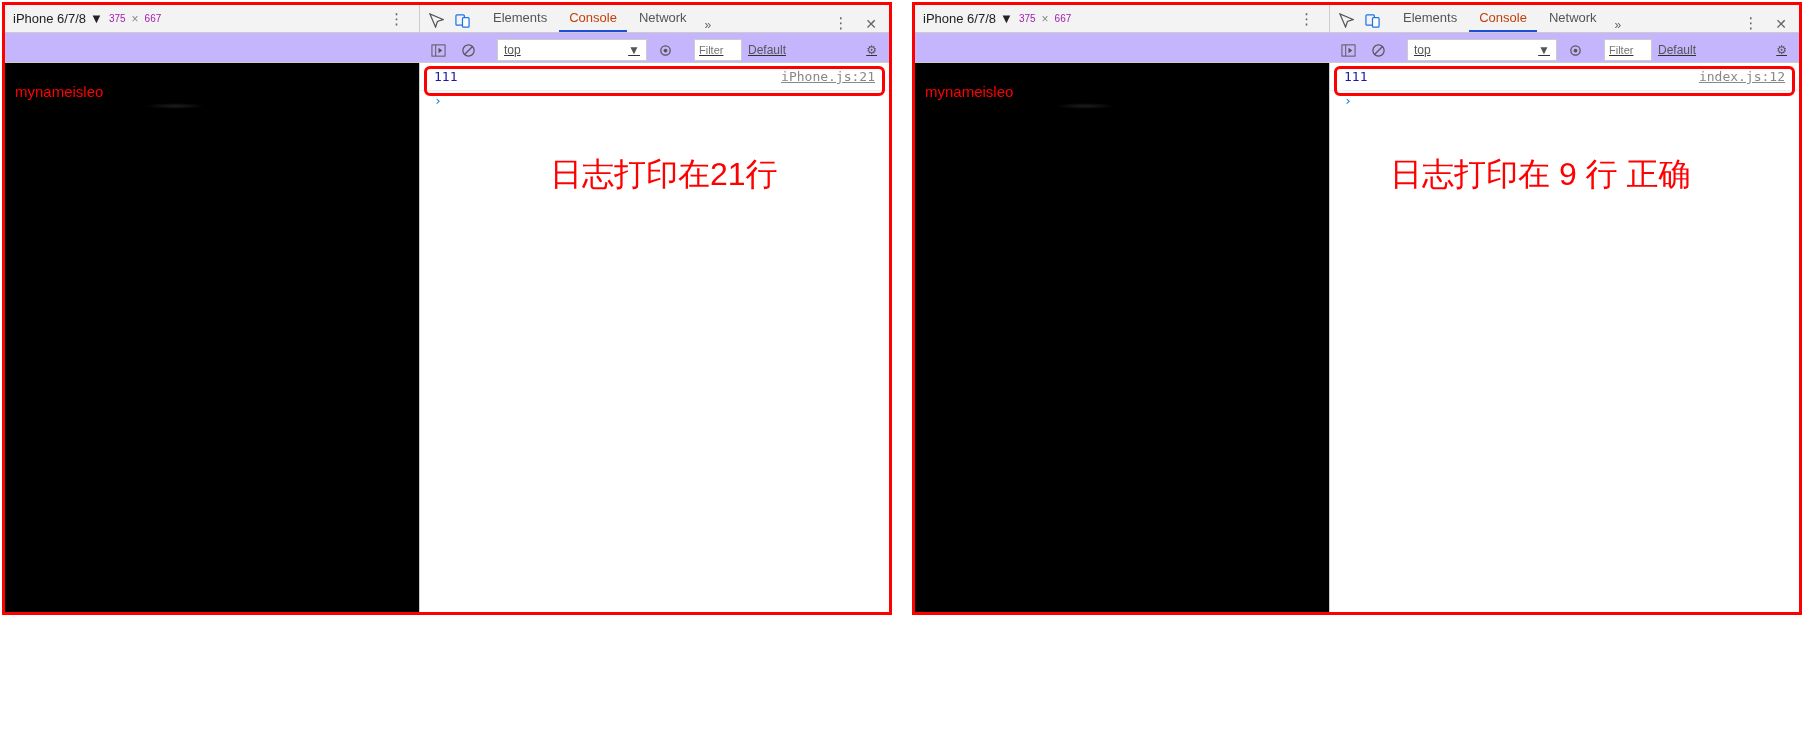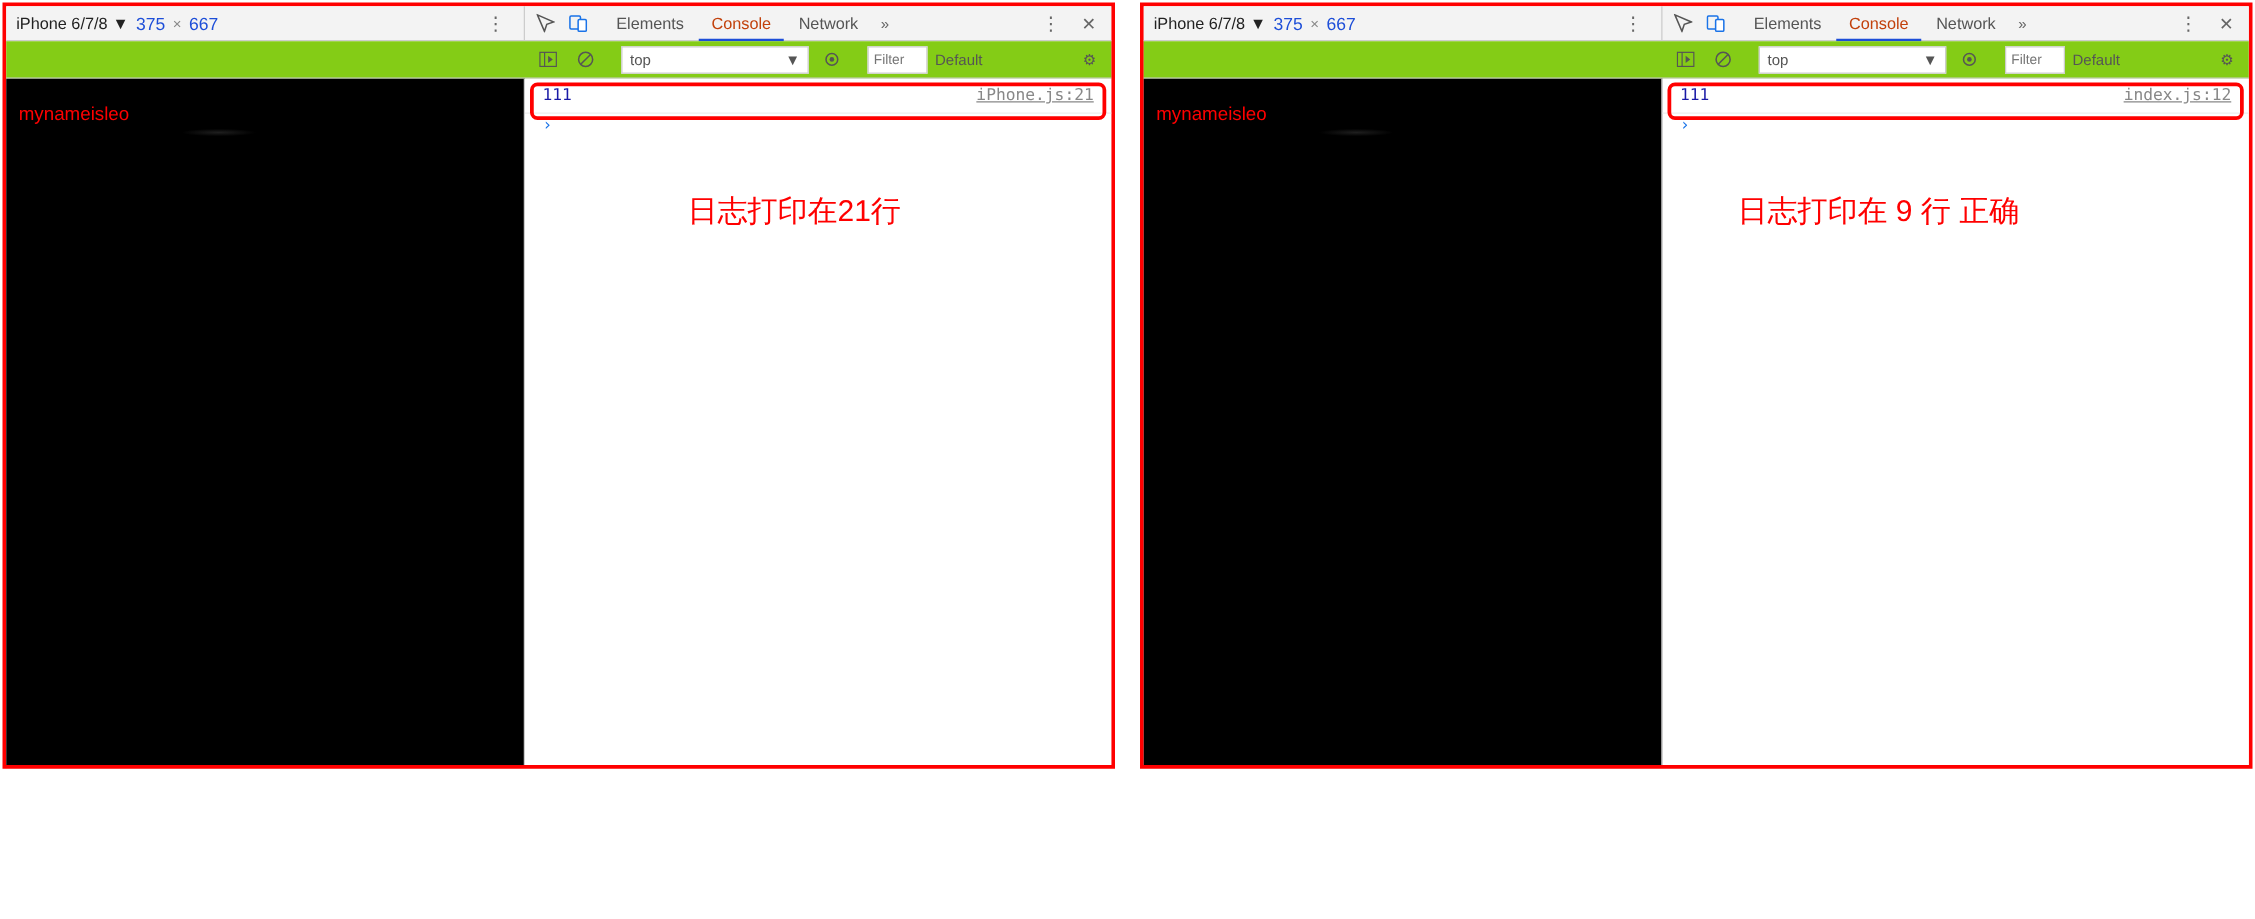--- a/index.html
+++ b/index.html
@@ -39,30 +39,30 @@
     border-right: 1px solid #ccc;
   }
   .device-name {
     color: #222;
     font-size: 13px;
     display: flex;
     align-items: center;
     gap: 4px;
   }
   .dim {
-    color: #1d4ed8;
-    font-size: 14px;
+    color: #a21caf;
+    font-size: 10px;
   }
   .times { color: #888; font-size: 12px; }
   .spacer { flex: 1; }
   .dots { color: #666; padding: 0 6px; font-size: 15px; letter-spacing: 1px; }
   .devtools-tabs {
     flex: 1;
     display: flex;
-    align-items: center;
+    align-items: flex-end;
     padding: 0 4px;
     gap: 2px;
   }
   .icon-btn {
     width: 24px;
     height: 24px;
     display: flex;
     align-items: center;
     justify-content: center;
     color: #555;
@@ -81,23 +81,24 @@
     color: #c2410c;
     border-bottom: 2px solid #1d4ed8;
   }
   .overflow { color: #666; padding: 0 6px; }
   .close-x { padding: 0 8px; color: #666; cursor:pointer; font-size:14px;}
   .divider-v { width:1px; background:#ccc; margin:4px 2px; }
   
   .toolbar-row2 {
     display: flex;
     height: 30px;
-    background: #84cc16;
+    background: #c4b5fd;
     border-bottom: 1px solid #ccc;
-    align-items: center;
+    align-items: flex-end;
+    text-decoration: underline;
   }
   .ruler-left {
     width: 415px;
     border-right: 1px solid #ccc;
     background: #eee;
     display:flex;
     align-items:flex-end;
   }
   .console-toolbar {
     flex: 1;
@@ -183,21 +184,21 @@
   }
   .log-cursor {
     padding: 2px 14px;
     font-family: Consolas, monospace;
     color: #1a73e8;
     font-size: 13px;
   }
   .annotation-1 {
     position: absolute;
     color: red;
-    font-size: 24px;
+    font-size: 32px;
     font-family: "Microsoft YaHei","SimSun",sans-serif;
     text-align: right;
   }
   .device-toggle-icon { color:#1a73e8; }
 </style>
 </head>
 <body>
 
 <div class="panel">
   <div class="toolbar-row">

